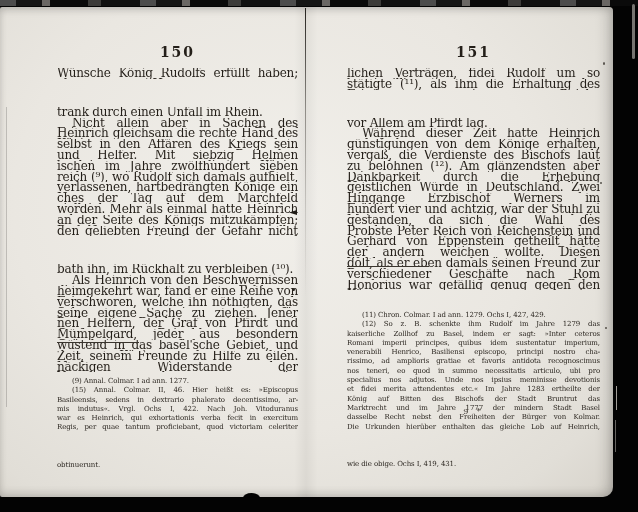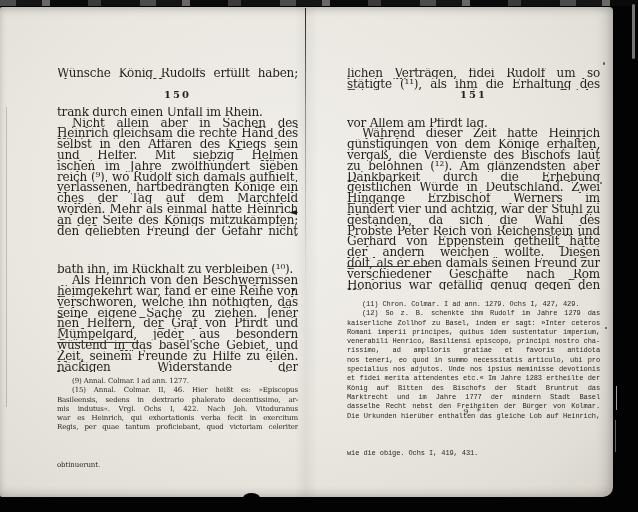--- a/index.html
+++ b/index.html
@@ -16,29 +16,29 @@
   #gutter-shadow{position:absolute;left:305px;top:1px;width:1px;height:290px;
     background:linear-gradient(#262420 0%,rgba(40,36,30,0.45) 35%,rgba(40,36,30,0.15) 70%,transparent 100%);}
   #gutter-tint{position:absolute;left:294px;top:0;width:24px;height:100%;
     background:linear-gradient(90deg,transparent,rgba(0,0,0,0.05) 50%,transparent);}
   #left-edge-line{position:absolute;left:6px;top:100px;width:1px;height:300px;background:rgba(0,0,0,0.18);}
   
   .page{position:absolute;top:0;height:490px;color:#241f19;}
   #page-left{left:57px;width:241px;}
   #page-right{left:347px;width:253px;}
   .page-number{position:absolute;top:37px;left:0;width:100%;text-align:center;
-    font-size:10px;font-weight:bold;letter-spacing:2px;margin-top:45px;}
+    font-size:14px;font-weight:bold;letter-spacing:2px;}
   .body-text{position:absolute;left:0;width:100%;top:61px;font-size:12px;letter-spacing:-0.2px;line-height:10.8px;}
   .body-text .line{height:10.8px;overflow:hidden;text-align:justify;text-align-last:justify;}
   .fn-rule{position:absolute;left:0;width:82px;height:1px;background:#3a352e;}
   #page-left .fn-rule{top:335px;}
   #page-right .fn-rule{top:259px;}
   .footnotes{position:absolute;left:0;width:100%;font-size:7px;letter-spacing:-0.1px;line-height:9.3px;color:#2b2620;}
   #page-left .footnotes{top:342px;}
-  #page-right .footnotes{top:265px;font-family:Liberation Mono, monospace;}
+  #page-right .footnotes{top:276px;}
   .footnotes .line{height:9.3px;overflow:hidden;text-align:justify;text-align-last:justify;}
   .line.indent{text-indent:15px;}
   .line.last{text-align-last:left;margin-top:28px;}
   #signature-mark{position:absolute;top:400px;left:0;width:100%;text-align:center;font-size:8px;letter-spacing:3px;color:#332d26;}
   
   #margin-mark-arrow{position:absolute;left:289px;top:203px;width:8px;height:5px;background:#1f1b16;
     clip-path:polygon(0 50%,100% 0,100% 100%);}
   #margin-mark-dot{position:absolute;left:292px;top:281px;width:3px;height:3px;border-radius:50%;background:#2a2520;}
   .dust{position:absolute;border-radius:50%;background:#55504a;}
   #dust-1{left:603px;top:55px;width:2px;height:3px;}

